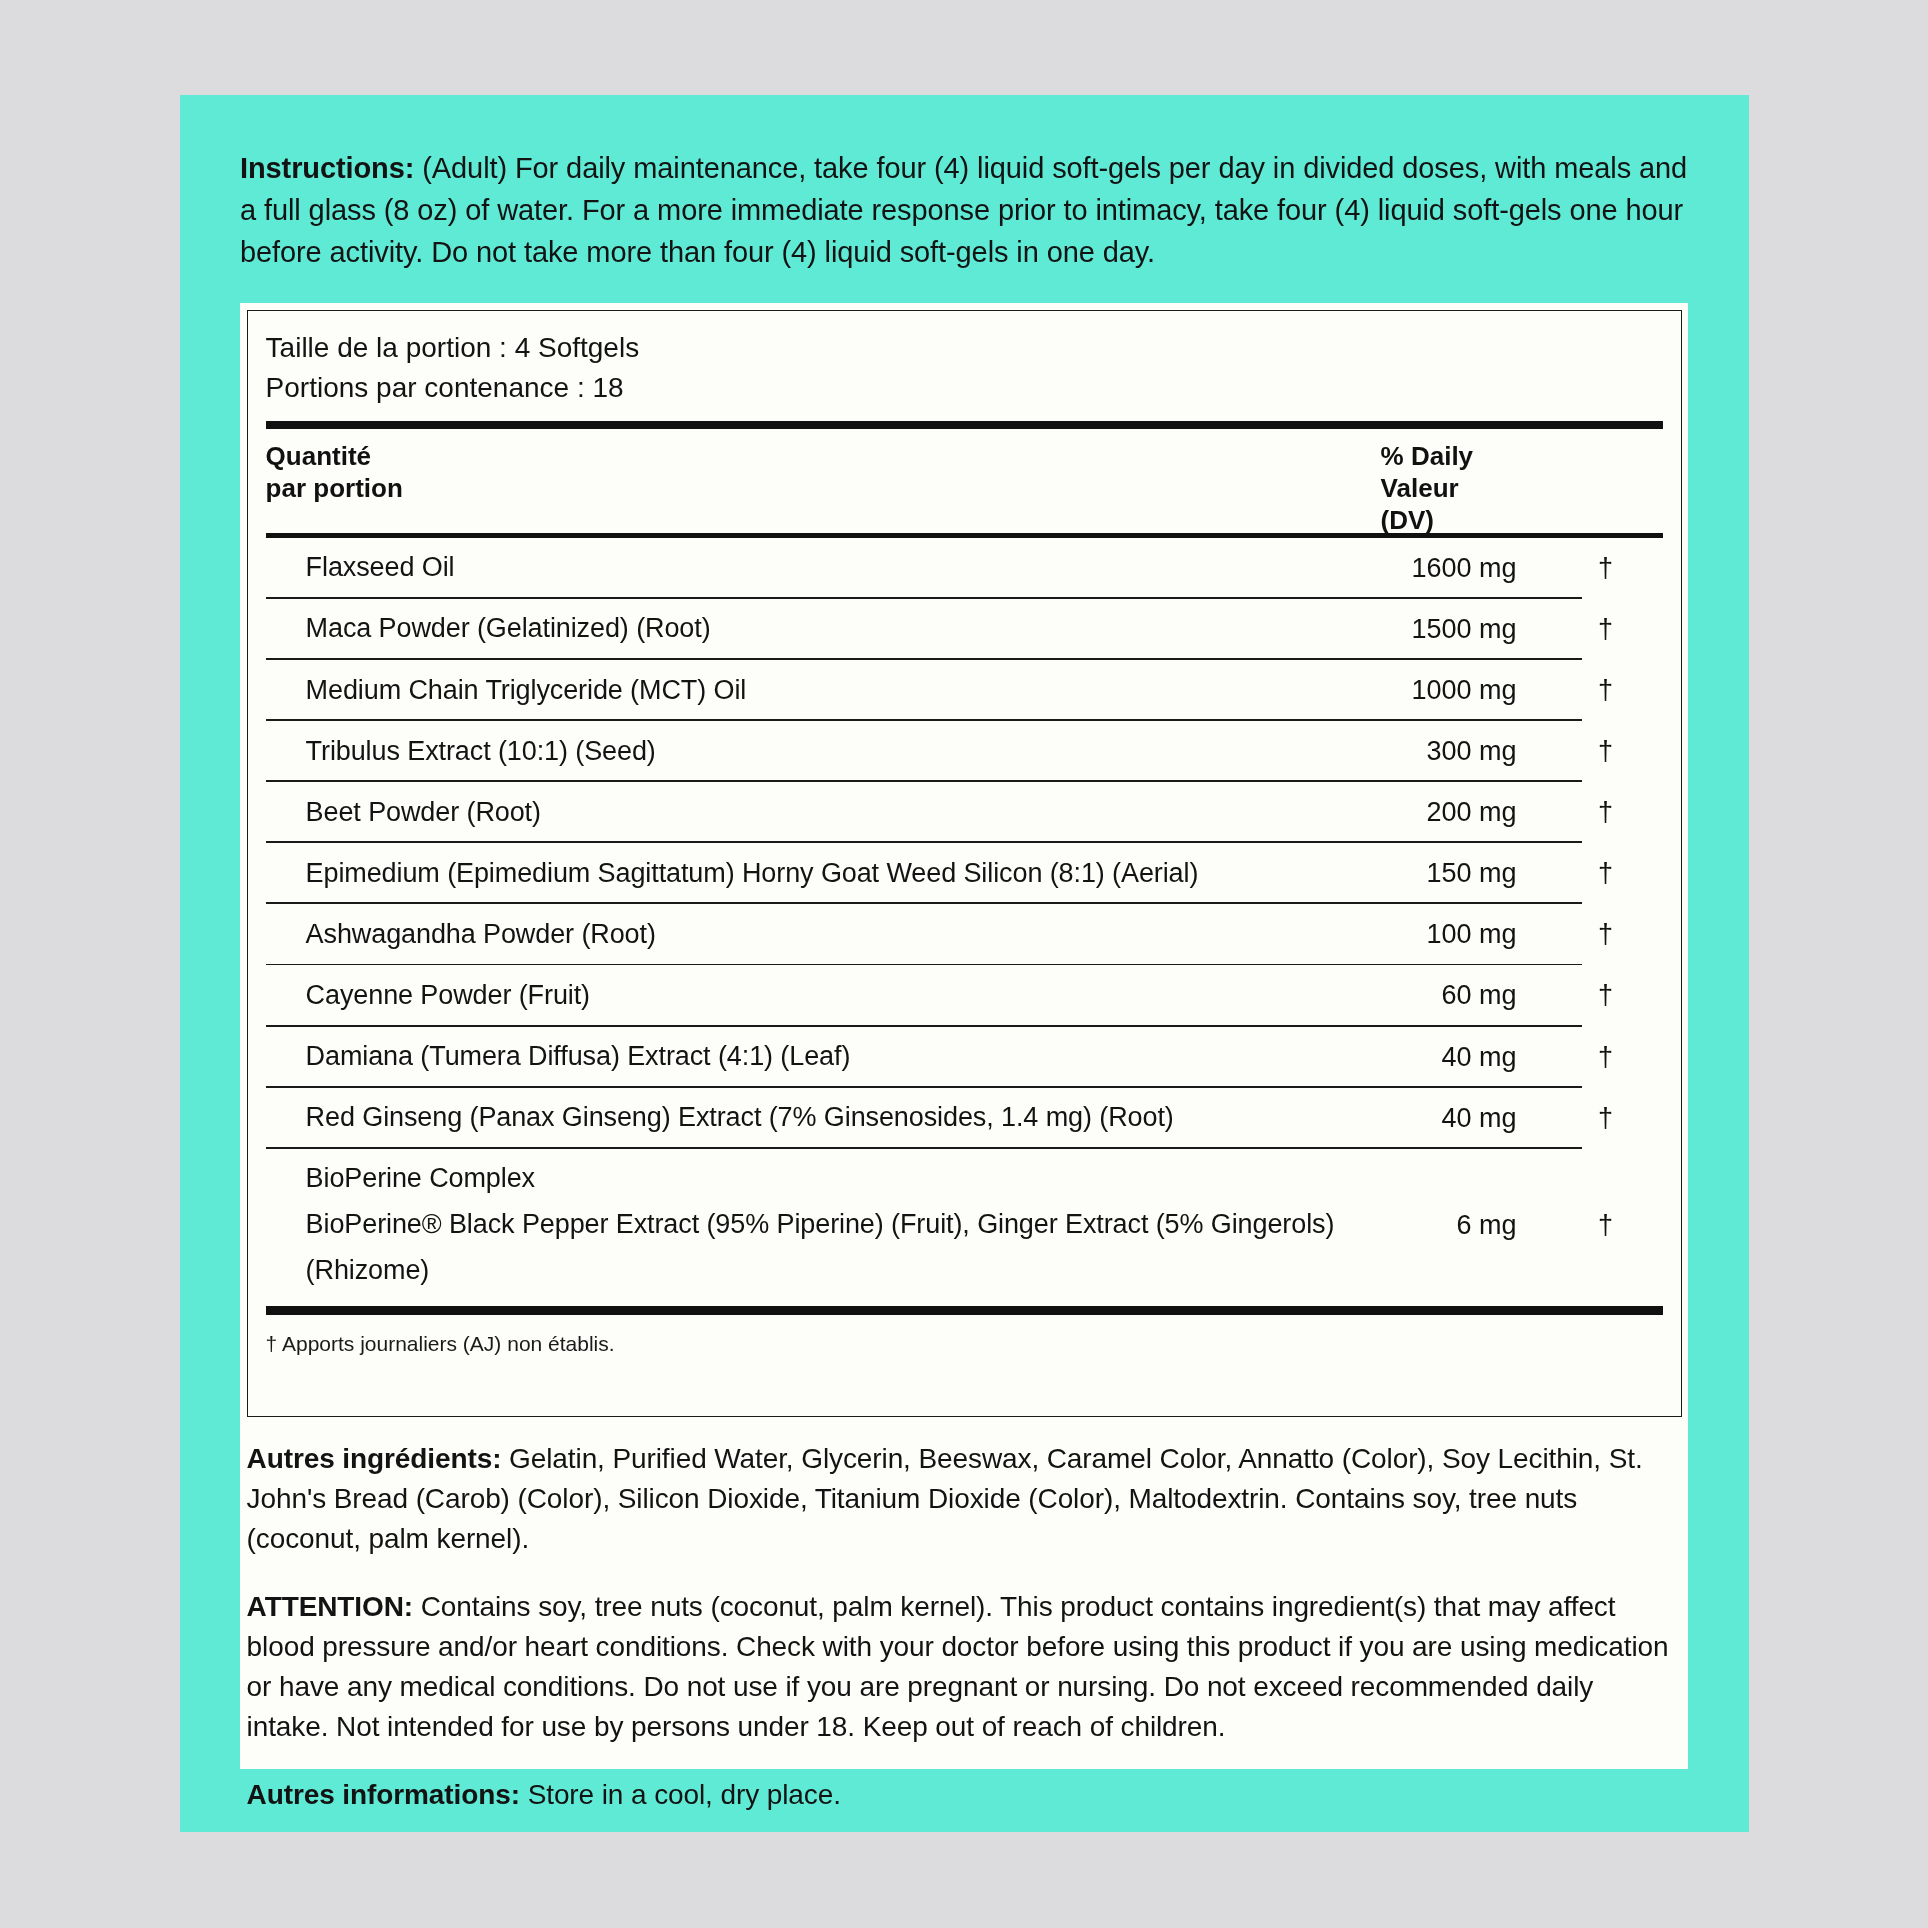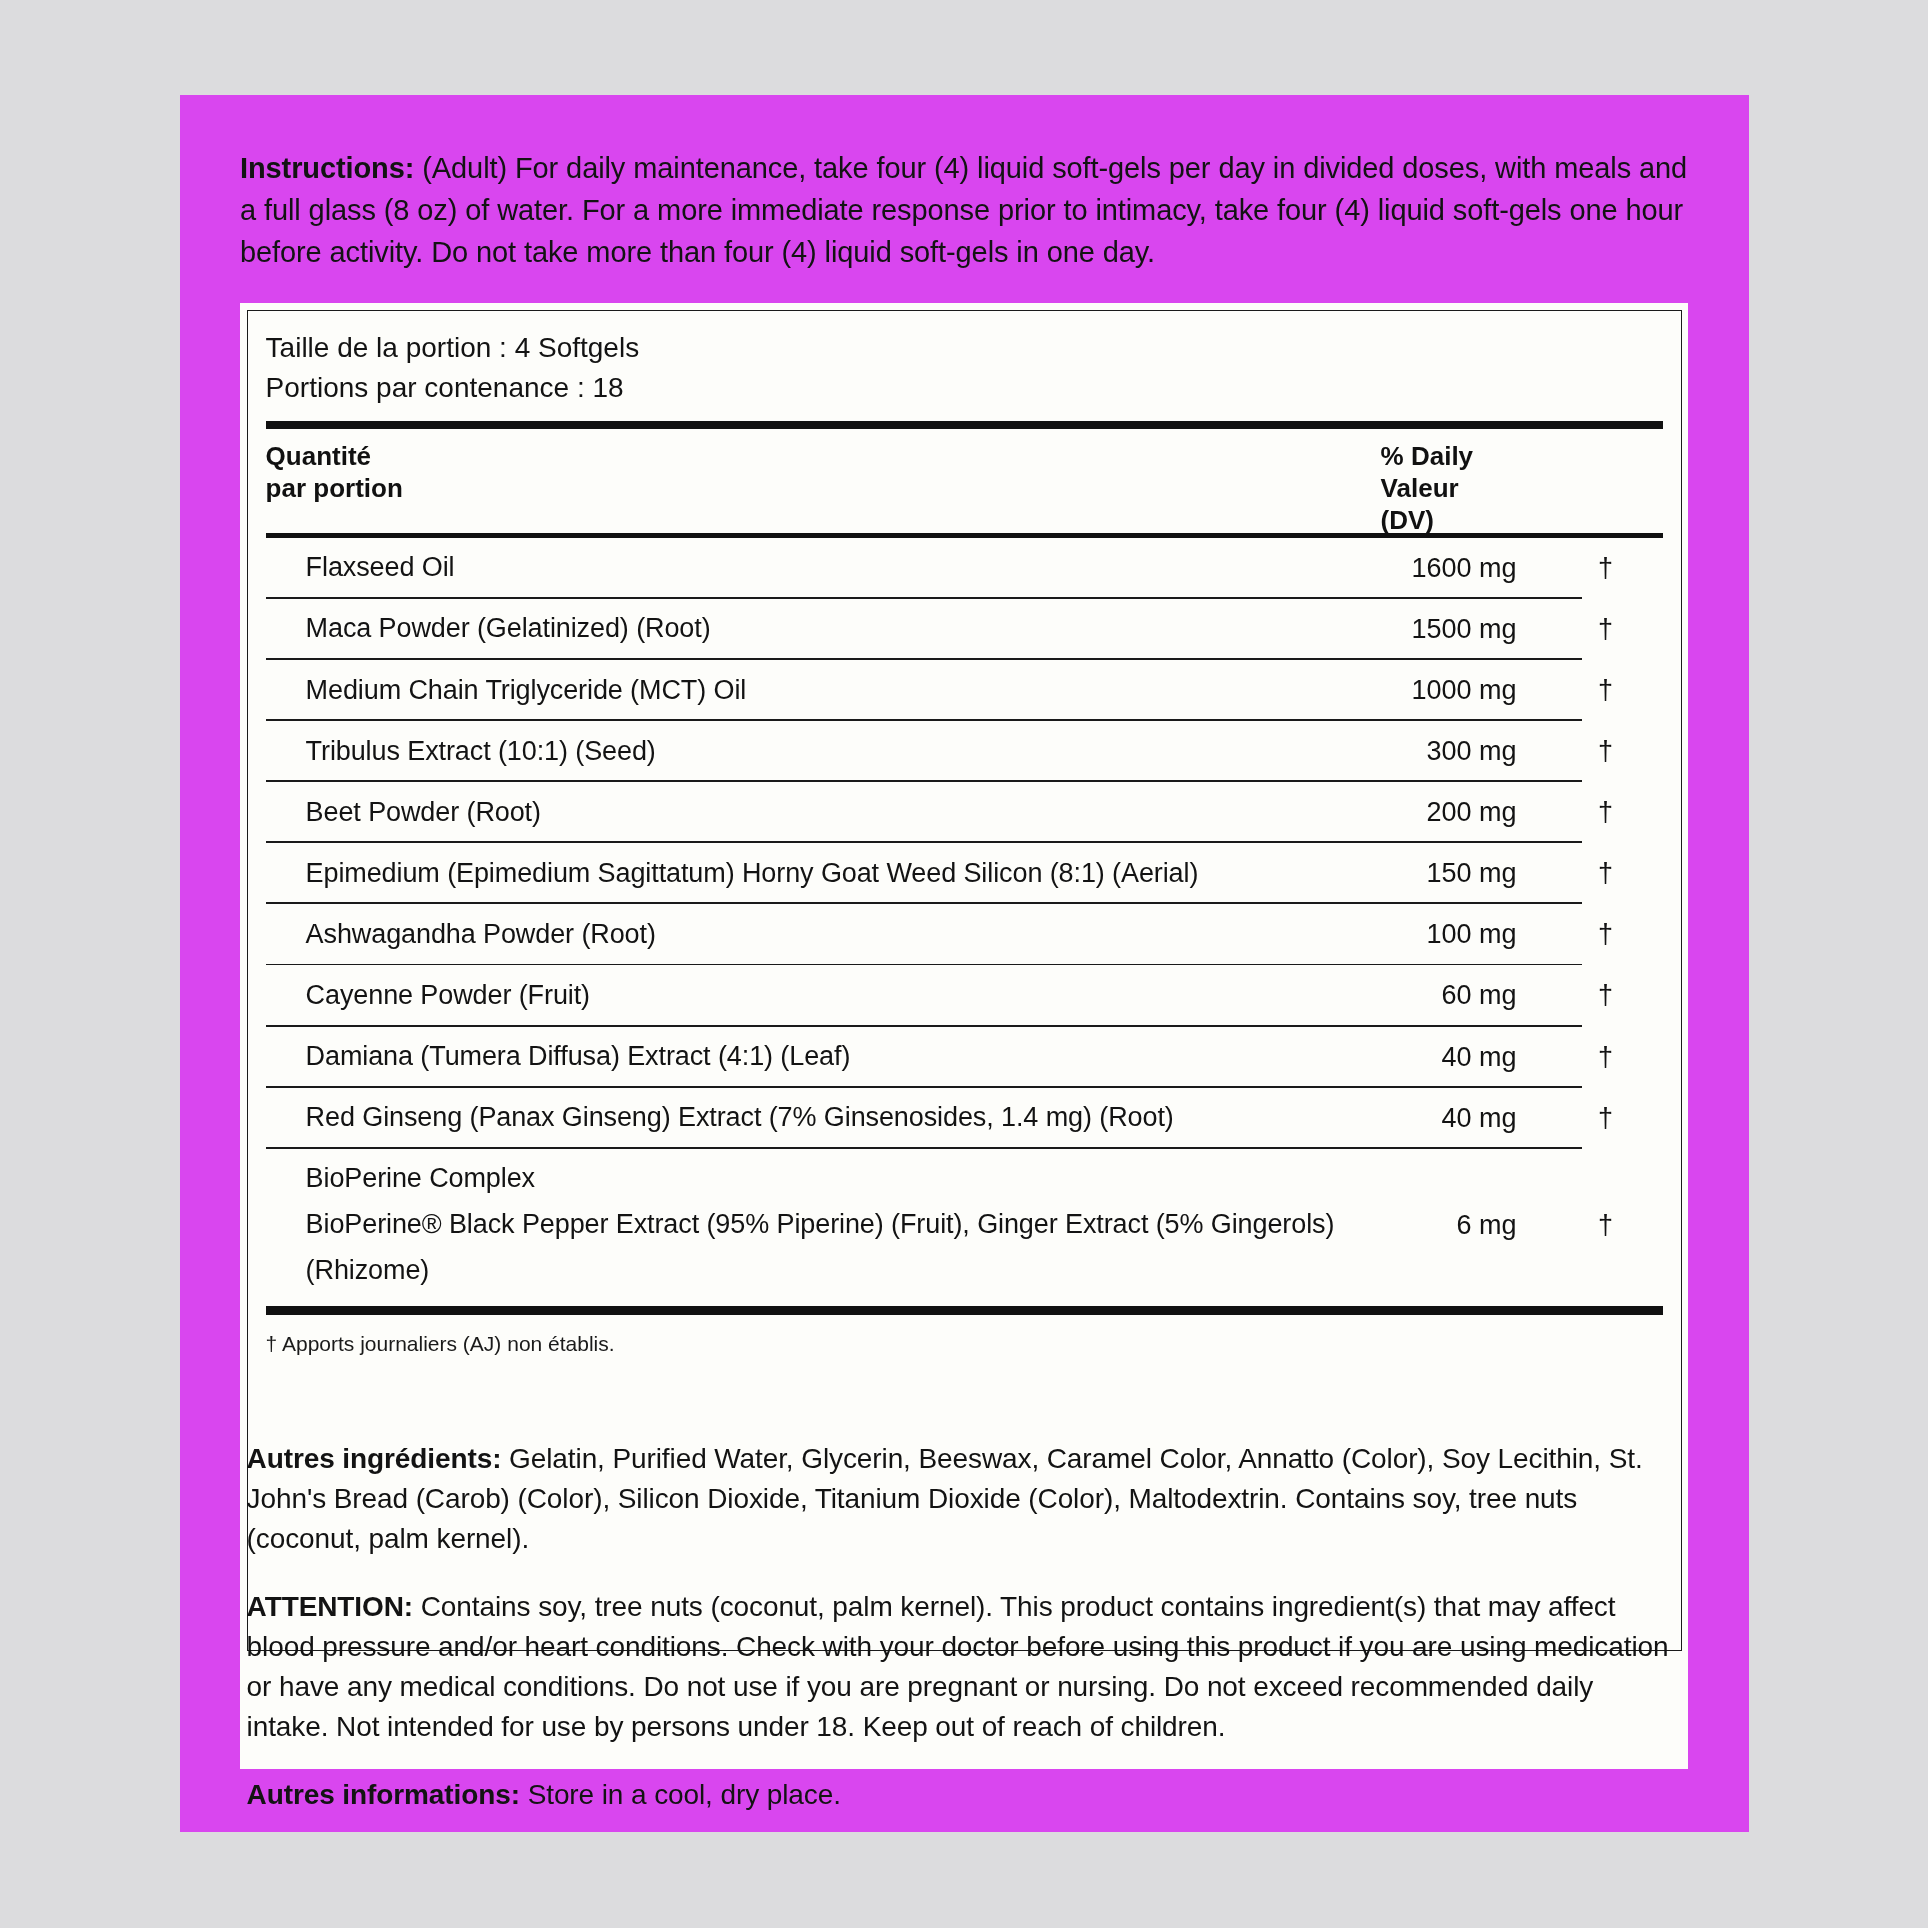--- a/index.html
+++ b/index.html
@@ -16,21 +16,21 @@
     width: 1928px; height: 1928px;
     background: #dcdcde;
     overflow: hidden;
   }
 
   
   #gray-card {
     position: absolute;
     left: 180px; top: 95px;
     width: 1569px; height: 1737px;
-    background: #d946ef;
+    background: #5eead4;
   }
 
   
   #white-panel {
     position: absolute;
     left: 60px; top: 208px;
     width: 1448px; height: 1466px;
     background: #fdfdfa;
   }
 
@@ -43,21 +43,21 @@
     line-height: 42px;
     color: #131313;
     letter-spacing: -0.1px;
   }
   #instructions b { font-weight: bold; }
 
   
   #facts-box {
     position: absolute;
     left: 6.6px; top: 6.6px;
-    width: 1435px; height: 1341px;
+    width: 1435px; height: 1107px;
     border: 1.9px solid #1a1a1a;
     background: #fdfdfa;
     padding: 0 18px;
   }
 
   .serving-line {
     font-size: 28px;
     line-height: 40px;
     color: #131313;
     padding-top: 0px;

